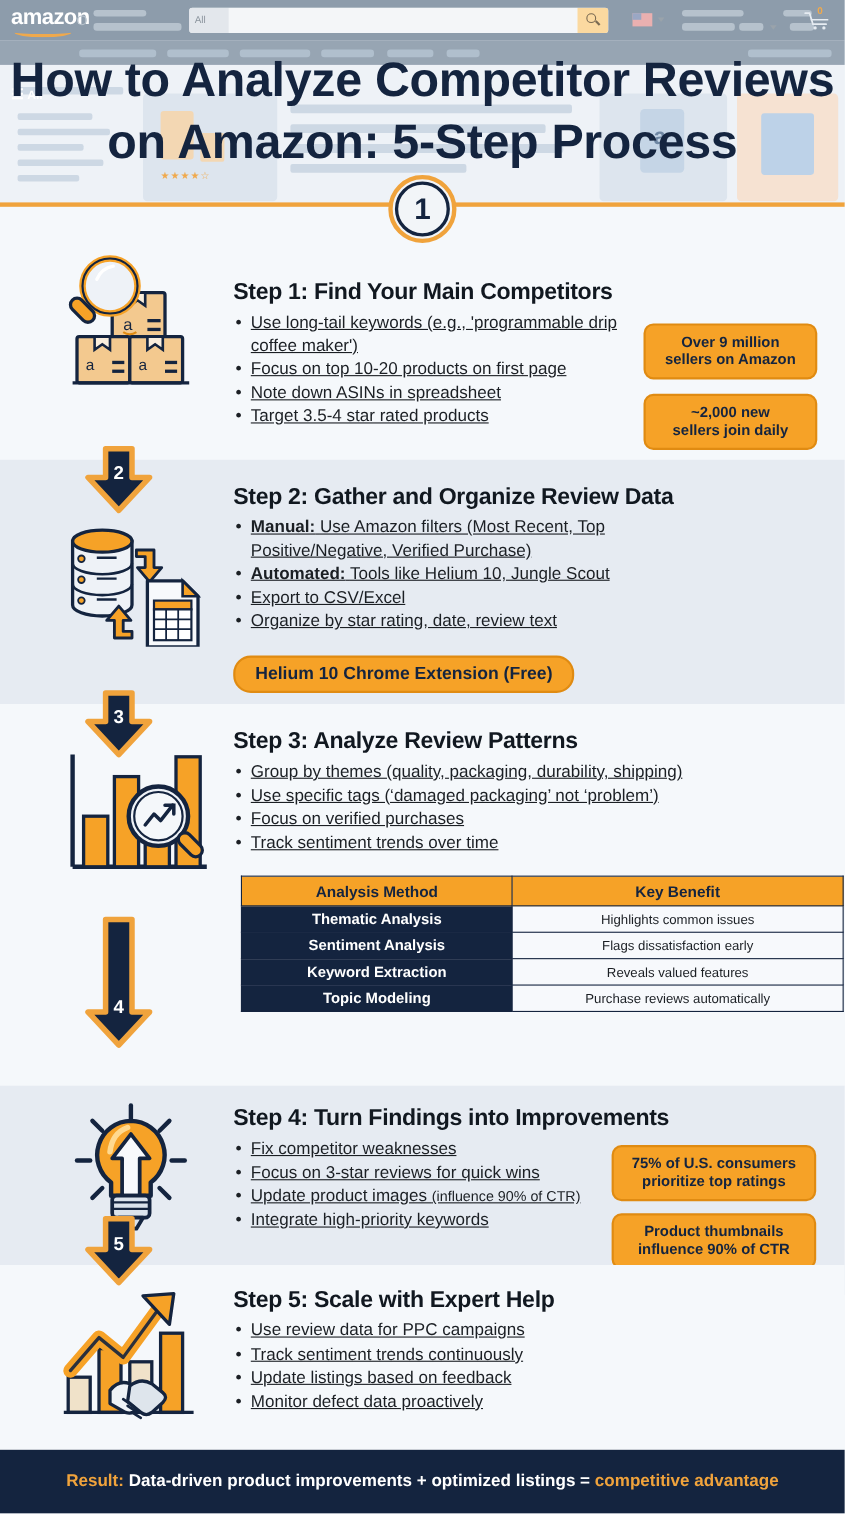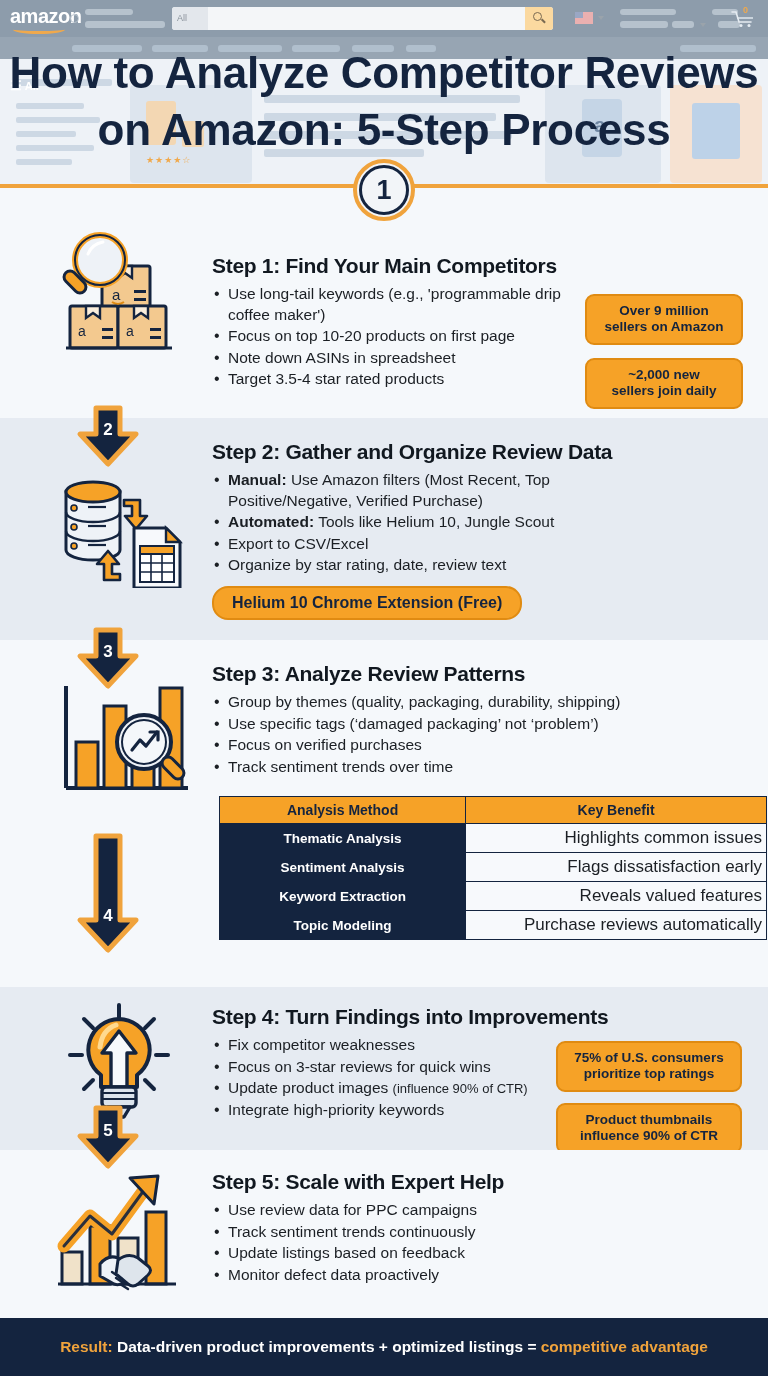--- a/index.html
+++ b/index.html
@@ -59,21 +59,21 @@
   .sec { position:absolute; left:0; width:768px; }
   .sec.light { background:#f5f8fb; }
   .sec.dark  { background:#e6ebf2; }
 
   .step-head {
     font-size:21px; font-weight:bold; color:#111820; letter-spacing:-0.3px;
   }
   ul.bullets { list-style:none; margin-top:6px; }
   ul.bullets li {
     position:relative; padding-left:16px; font-size:15.5px; color:#1b1f24;
-    line-height:1.33; margin-bottom:1px;
+    line-height:1.33; margin-bottom:1px;text-decoration:underline;
   }
   ul.bullets li:before {
     content:"•"; position:absolute; left:2px; top:-1px; font-size:16px; color:#1b1f24;
   }
   ul.bullets li b { font-weight:bold; }
   ul.bullets li .sm { font-size:13px; }
 
   .pill {
     background:#f6a227; border:2px solid #e08b12; border-radius:9px;
     color:#14243f; font-weight:bold; font-size:13.5px; text-align:center;
@@ -96,22 +96,22 @@
   table.tbl { border-collapse:collapse; width:548px; }
   table.tbl th {
     background:#f6a227; color:#14243f; font-weight:bold; font-size:14px;
     padding:5px 4px; border:1.5px solid #14243f; text-align:center;
   }
   table.tbl td.m {
     background:#14243f; color:#ffffff; font-weight:bold; font-size:13.5px;
     padding:4px; border:1.5px solid #14243f; text-align:center; width:45%;
   }
   table.tbl td.b {
-    background:#f7f9fc; color:#1b1f24; font-size:17px;
-    padding:4px; border:1.5px solid #14243f; text-align:right;
+    background:#f7f9fc; color:#1b1f24; font-size:12px;
+    padding:4px; border:1.5px solid #14243f; text-align:center;
   }
 
   
   .footer {
     position:absolute; left:0; top:1318px; width:768px; height:58px; background:#14243f;
     display:flex; align-items:center; justify-content:center;
   }
   .footer .txt { font-size:15.5px; font-weight:bold; color:#ffffff; }
   .footer .accent { color:#f0a33c; }
   .icon-box { position:absolute; }
@@ -287,21 +287,21 @@
       </svg>
     </div>
     <div style="position:absolute;left:212px;top:22px;width:556px;">
       <div class="step-head">Step 2: Gather and Organize Review Data</div>
       <ul class="bullets" style="width:420px;">
         <li><b>Manual:</b> <span>Use Amazon filters (Most Recent, Top Positive/Negative, Verified Purchase)</span></li>
         <li><b>Automated:</b> <span>Tools like Helium 10, Jungle Scout</span></li>
         <li>Export to CSV/Excel</li>
         <li>Organize by star rating, date, review text</li>
       </ul>
-      <div style="margin-top:10px;">
+      <div style="margin-top:20px;">
         <span class="pill-wide">Helium 10 Chrome Extension (Free)</span>
       </div>
     </div>
   </div>
 
   <div class="arrow" style="left:74px;top:626px;z-index:9;">
     <svg width="68" height="64" viewBox="0 0 68 64">
       <path d="M22 4 H46 V30 H62 L34 60 L6 30 H22 Z" fill="#14243f" stroke="#f0a33c" stroke-width="5" stroke-linejoin="round"></path>
     </svg>
     <div class="num" style="top:16px;">3</div>

